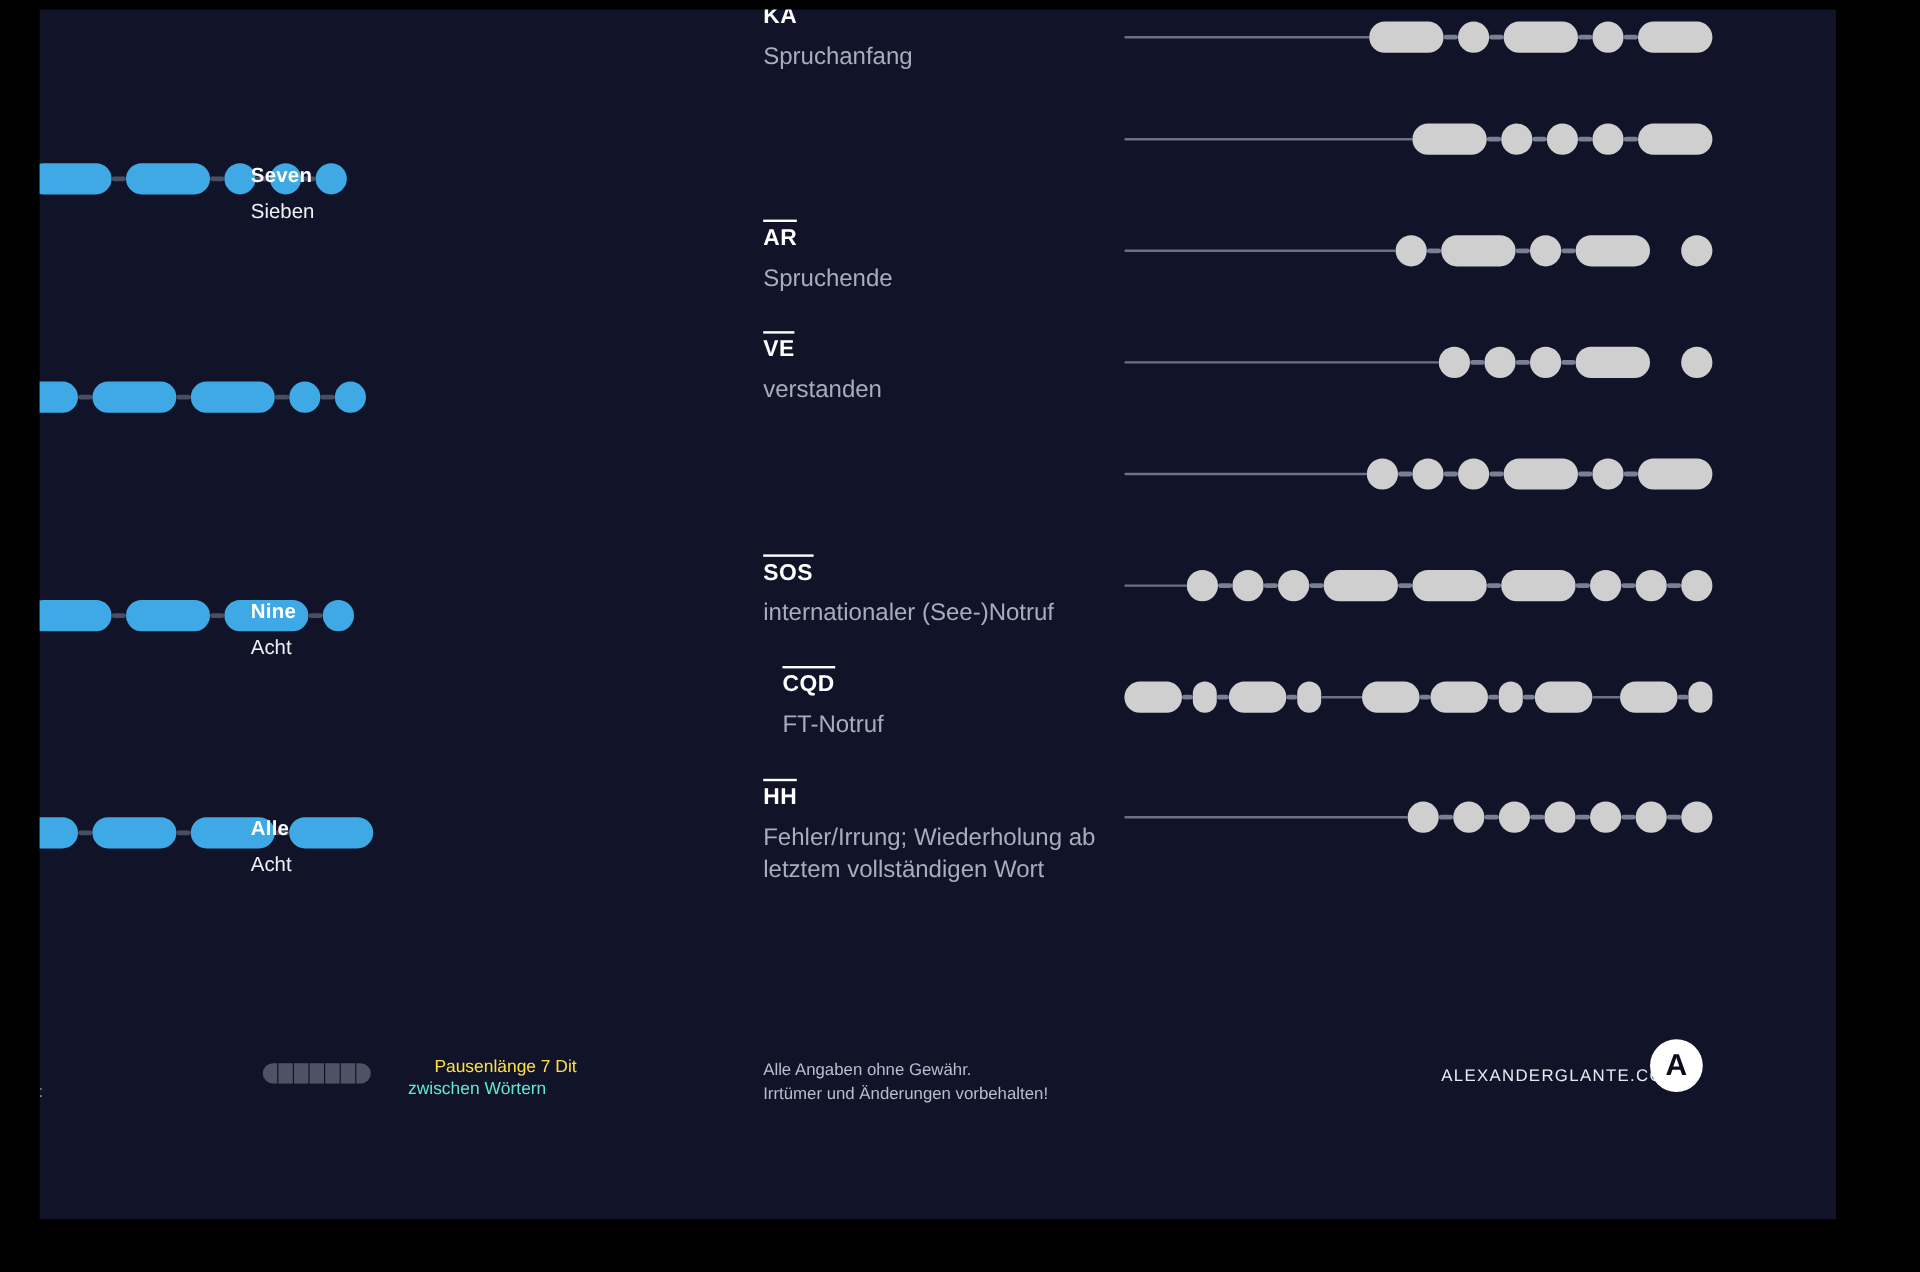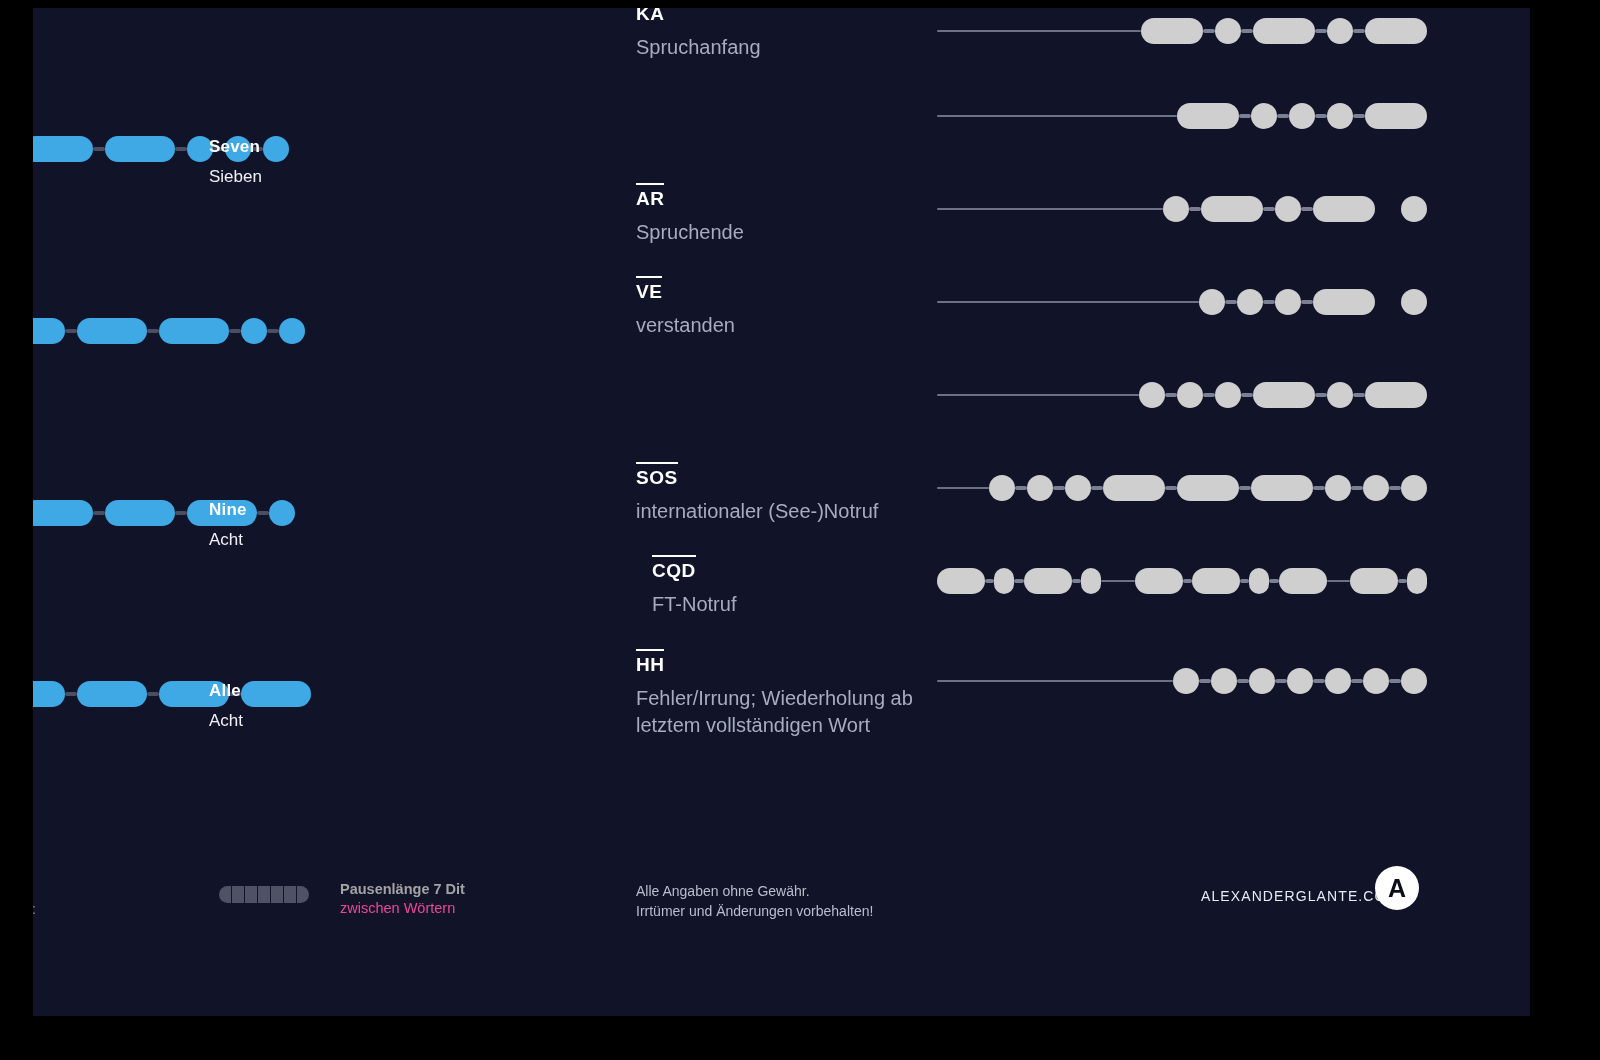--- a/index.html
+++ b/index.html
@@ -63,22 +63,22 @@
     max-width: 300px;
   }
 
   
   .foot { position: absolute; }
   .seg-bar { display: flex; align-items: center; }
   .seg-bar .seg { width: 12px; height: 17px; background: #4e5264; }
   .seg-bar .seg:first-child { border-radius: 9px 0 0 9px; }
   .seg-bar .seg:last-child  { border-radius: 0 9px 9px 0; }
   .seg-bar .seg + .seg { margin-left: 1px; }
-  .foot-t1 { color:#a3a3a3; font-size:14.5px; font-weight:bold; }
-  .foot-t2 { color:#ec4899; font-size:14.5px; margin-top:3px; }
+  .foot-t1 { color:#fde047; font-size:14.5px; font-weight:normal;margin-left:22px; }
+  .foot-t2 { color:#5eead4; font-size:14.5px; margin-top:3px; }
   .disc { color:#b9bdcc; font-size:14px; line-height:1.45; }
   .brand { color:#e8eaf1; font-size:14px; letter-spacing:1.1px; }
   .badge {
     width: 44px; height: 44px; border-radius: 50%;
     background:#ffffff; color:#0b0d1a;
     display:flex; align-items:center; justify-content:center;
     font-size: 25px; font-weight: bold;
   }
   .edge-frag { position:absolute; color:#8e93a6; font-size:14px; }
 </style>

